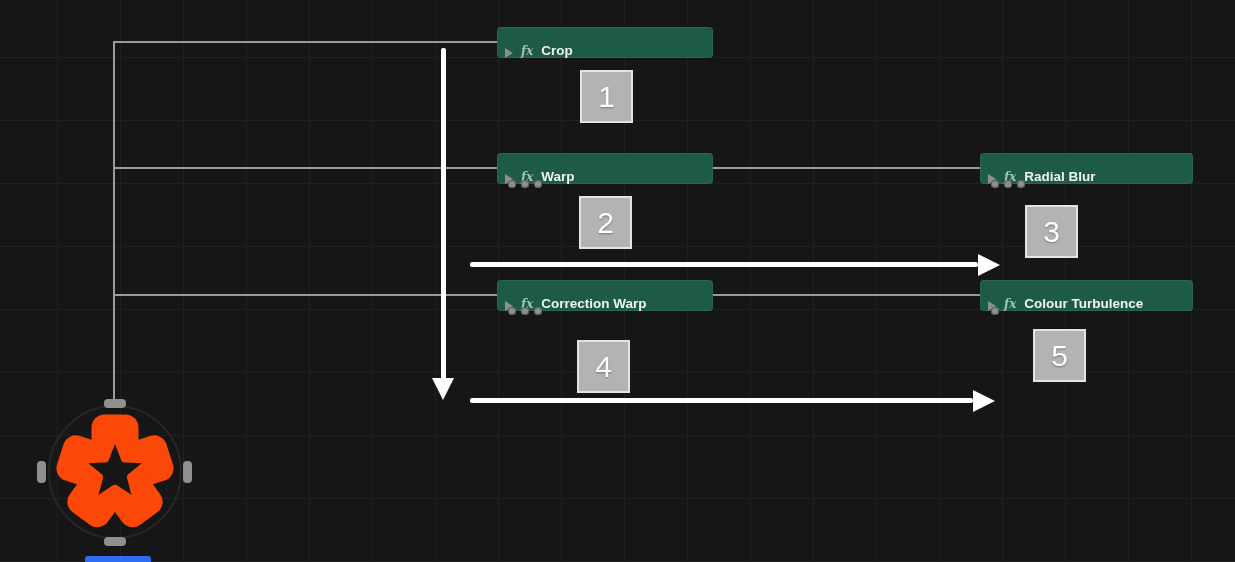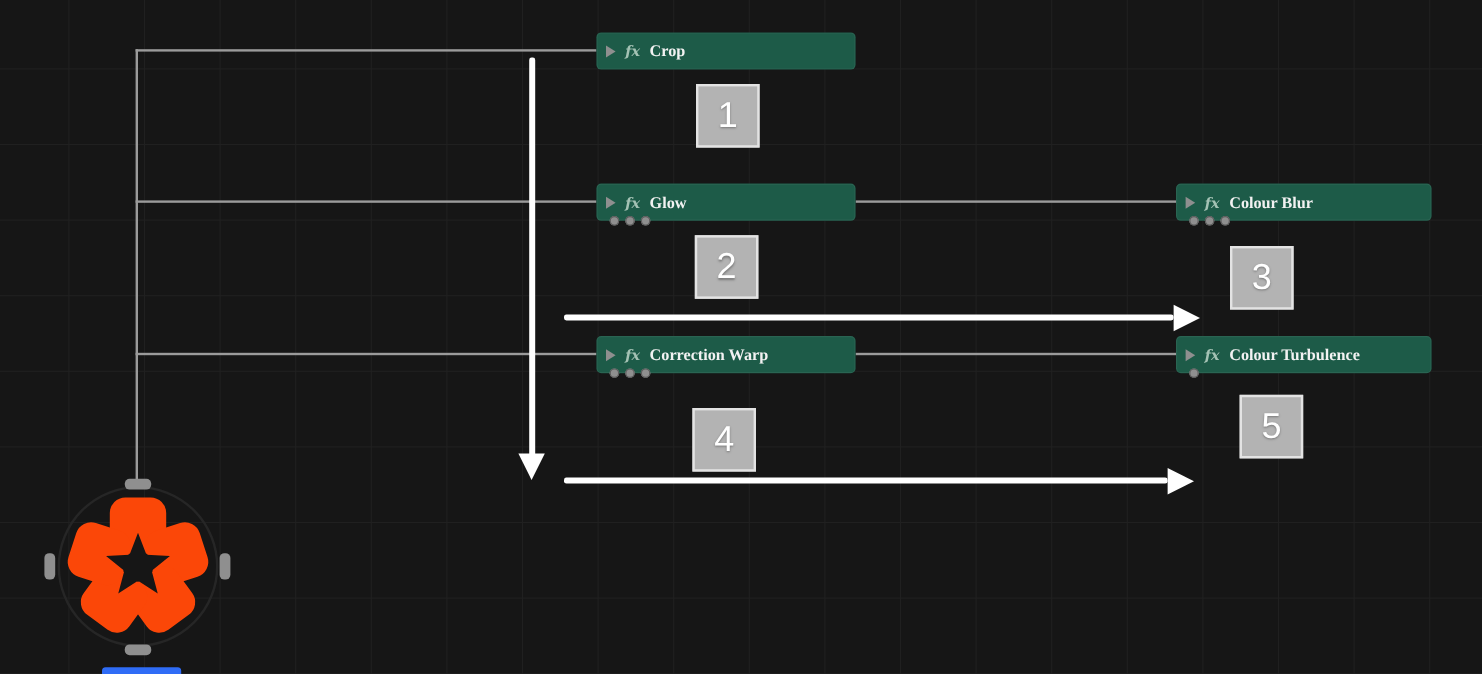--- a/index.html
+++ b/index.html
@@ -20,36 +20,36 @@
   .wire{position:absolute;background:#9b9b9b;}
   .wire.h{height:2px;}
   .wire.v{width:2px;}
 
   
   .fx-node{
     position:absolute;height:31px;
     background:#1d5b48;
     border-radius:4px;
     box-shadow:inset 0 0 0 1px rgba(255,255,255,0.06);
-    display:flex;align-items:center;gap:8px;
+    display:flex;align-items:flex-end;gap:8px;
     padding:0 10px 0 8px;box-sizing:border-box;
     color:#f2f2f2;font-size:13.5px;font-weight:600;
   }
   .port-in{
     width:0;height:0;flex:0 0 auto;
     border-top:5px solid transparent;
     border-bottom:5px solid transparent;
     border-left:8px solid #8f8f8f;
   }
   .fx-icon{
     font-family:"DejaVu Serif",serif;
     font-style:italic;font-weight:600;font-size:12px;
     color:#a4c2b4;flex:0 0 auto;
   }
-  .node-label{white-space:nowrap;font-family:Liberation Serif, serif;}
+  .node-label{white-space:nowrap;}
   .dots{position:absolute;left:11px;top:27px;display:flex;gap:5px;}
   .dot{width:8px;height:8px;border-radius:50%;background:#8f8f8f;box-shadow:inset 0 0 0 1px #5c5c5c;}
 
   
   .badge{
     position:absolute;width:53px;height:53px;box-sizing:border-box;
     background:#b3b3b3;border:2px solid #e3e3e3;
     display:flex;align-items:center;justify-content:center;
     color:#ffffff;font-size:30px;font-weight:400;
     text-shadow:0 1px 2px rgba(0,0,0,0.35);
@@ -96,32 +96,32 @@
   <div class="fx-node" style="left:497px;top:27px;width:216px">
     <span class="port-in"></span>
     <span class="fx-icon">fx</span>
     <span class="node-label">Crop</span>
     <span class="dots"></span>
   </div>
 
   <div class="fx-node" style="left:497px;top:153px;width:216px">
     <span class="port-in"></span>
     <span class="fx-icon">fx</span>
-    <span class="node-label">Glow</span>
+    <span class="node-label">Warp</span>
     <span class="dots">
         <span class="dot"></span>
         <span class="dot"></span>
         <span class="dot"></span>
       </span>
   </div>
 
   <div class="fx-node" style="left:980px;top:153px;width:213px">
     <span class="port-in"></span>
     <span class="fx-icon">fx</span>
-    <span class="node-label">Colour Blur</span>
+    <span class="node-label">Radial Blur</span>
     <span class="dots">
         <span class="dot"></span>
         <span class="dot"></span>
         <span class="dot"></span>
       </span>
   </div>
 
   <div class="fx-node" style="left:497px;top:280px;width:216px">
     <span class="port-in"></span>
     <span class="fx-icon">fx</span>

